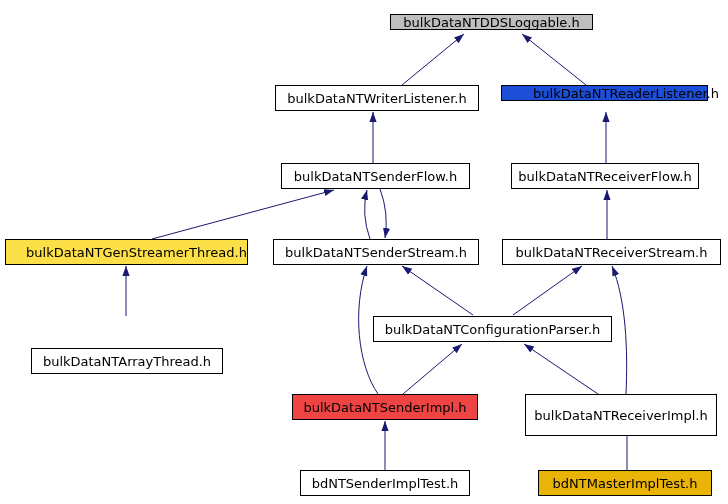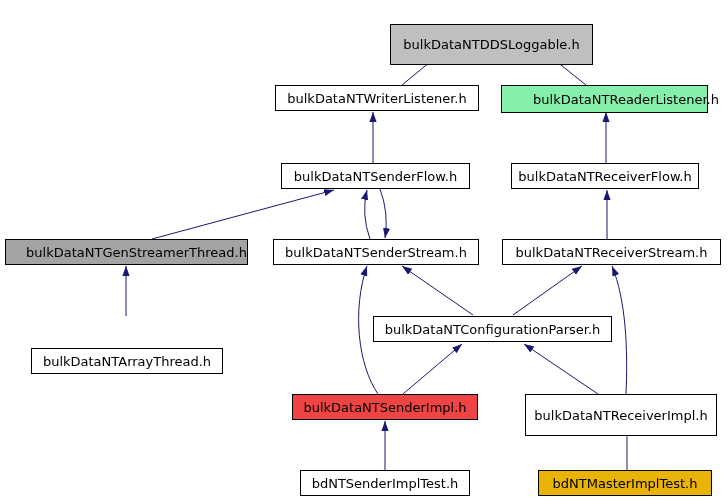--- a/index.html
+++ b/index.html
@@ -64,36 +64,36 @@
         <path d="M513,315 L582,266" fill="none" stroke="#191970" stroke-width="1" marker-end="url(#arrowhead)"></path>
         <path d="M378,394 C358,365 352,310 367,266" fill="none" stroke="#191970" stroke-width="1" marker-end="url(#arrowhead)"></path>
         <path d="M403,394 L462,344" fill="none" stroke="#191970" stroke-width="1" marker-end="url(#arrowhead)"></path>
         <path d="M598,394 L524,344" fill="none" stroke="#191970" stroke-width="1" marker-end="url(#arrowhead)"></path>
         <path d="M626,394 C628,350 626,300 612,266" fill="none" stroke="#191970" stroke-width="1" marker-end="url(#arrowhead)"></path>
         <path d="M385,470 L385,421" fill="none" stroke="#191970" stroke-width="1" marker-end="url(#arrowhead)"></path>
         <path d="M627,470 L627,421" fill="none" stroke="#191970" stroke-width="1" marker-end="url(#arrowhead)"></path>
       </g>
   </svg>
   <div id="nodes">
-      <div class="node root" style="left: 390px; top: 24px; width: 203px; height: 41px; border-color: rgb(0, 0, 0); background: rgb(191, 191, 191);">
+      <div class="node root" style="left: 390px; top: 14px; width: 203px; height: 16px; border-color: rgb(0, 0, 0); background: rgb(191, 191, 191);">
         <span>bulkDataNTDDSLoggable.h</span>
       </div>
       <div class="node" style="left: 275px; top: 85px; width: 204px; height: 26px; border-color: rgb(0, 0, 0); background: rgb(255, 255, 255);">
         <span>bulkDataNTWriterListener.h</span>
       </div>
-      <div class="node" style="left: 501px; top: 85px; width: 207px; height: 28px; border-color: rgb(0, 0, 0); background: #86efac; padding-left: 43px;">
+      <div class="node" style="left: 501px; top: 85px; width: 207px; height: 16px; border-color: rgb(0, 0, 0); background: #1d4ed8; padding-left: 43px;">
         <span>bulkDataNTReaderListener.h</span>
       </div>
       <div class="node" style="left: 281px; top: 163px; width: 189px; height: 26px; border-color: rgb(0, 0, 0); background: rgb(255, 255, 255);">
         <span>bulkDataNTSenderFlow.h</span>
       </div>
       <div class="node" style="left: 511px; top: 163px; width: 188px; height: 26px; border-color: rgb(0, 0, 0); background: rgb(255, 255, 255); justify-content: center;">
         <span>bulkDataNTReceiverFlow.h</span>
       </div>
-      <div class="node" style="left: 5px; top: 239px; width: 243px; height: 26px; border-color: rgb(0, 0, 0); background: #a3a3a3; padding-left: 20px;">
+      <div class="node" style="left: 5px; top: 239px; width: 243px; height: 26px; border-color: rgb(0, 0, 0); background: #fde047; padding-left: 20px;">
         <span>bulkDataNTGenStreamerThread.h</span>
       </div>
       <div class="node" style="left: 273px; top: 239px; width: 206px; height: 26px; border-color: rgb(0, 0, 0); background: rgb(255, 255, 255);">
         <span>bulkDataNTSenderStream.h</span>
       </div>
       <div class="node" style="left: 502px; top: 239px; width: 219px; height: 26px; border-color: rgb(0, 0, 0); background: rgb(255, 255, 255);">
         <span>bulkDataNTReceiverStream.h</span>
       </div>
       <div class="node" style="left: 31px; top: 316px; width: 192px; height: 26px; border-color: rgb(0, 0, 0); background: rgb(255, 255, 255); margin-top: 32px;">
         <span>bulkDataNTArrayThread.h</span>

